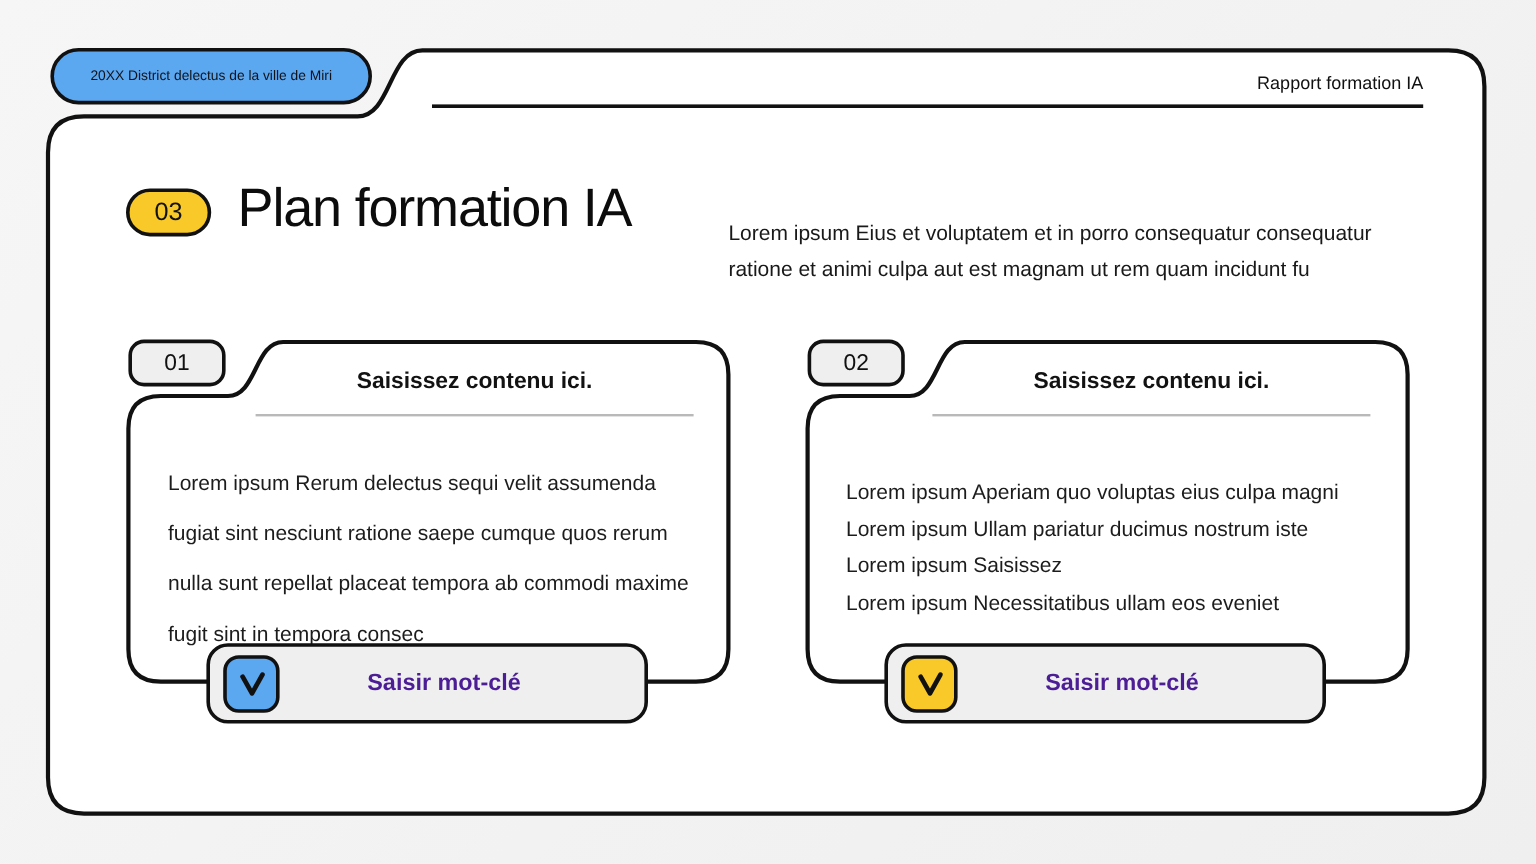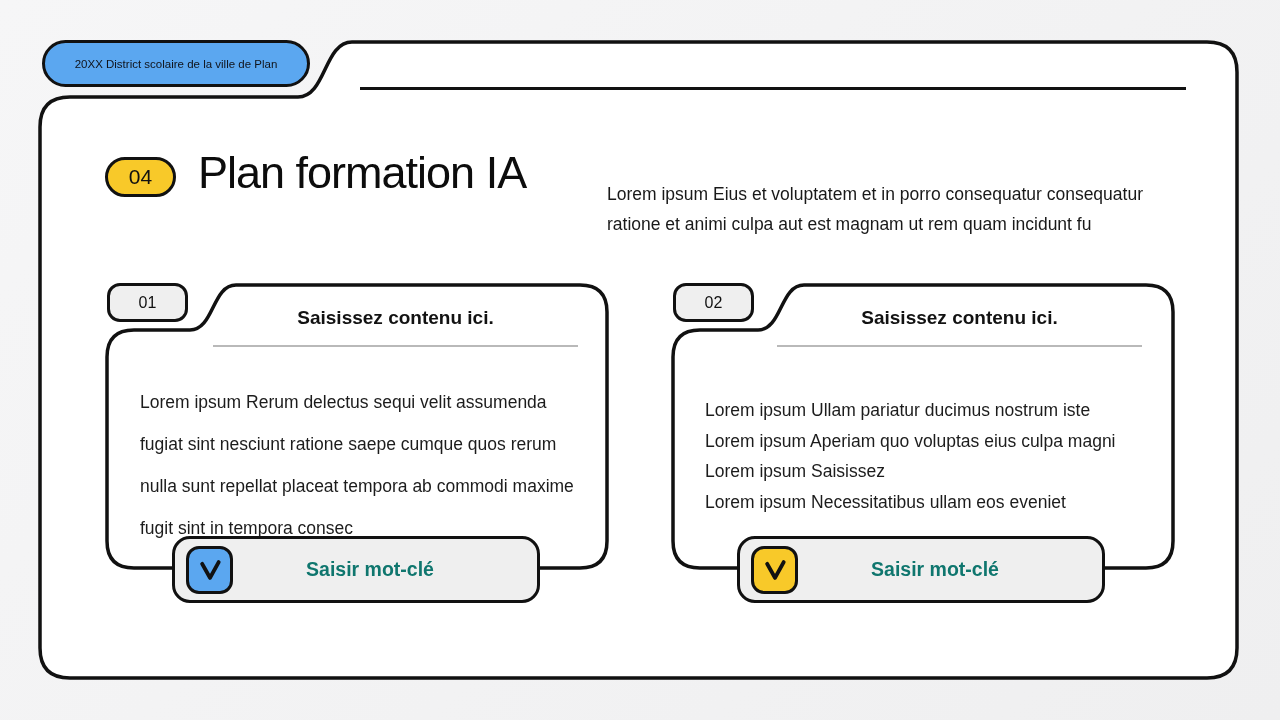--- a/index.html
+++ b/index.html
@@ -33,21 +33,21 @@
     display:flex;align-items:center;justify-content:center;
     font-size:21px;font-weight:500;color:#111;box-sizing:border-box;
   }
   .main-title{left:198px;top:147px;font-size:45px;font-weight:400;letter-spacing:-1px;color:#0c0c0c;}
   .intro{left:607px;top:153px;width:572px;font-size:17.5px;line-height:29.5px;color:#191919;margin-top:27px;}
 
   
   .tab-num{
     width:81px;height:39px;background:#efefef;border:3.5px solid #111;border-radius:13px;
     display:flex;align-items:center;justify-content:center;
-    font-size:16px;color:#111;box-sizing:border-box;
+    font-size:19px;color:#111;box-sizing:border-box;
   }
   .tab-1{left:107px;top:283px;}
   .tab-2{left:673px;top:283px;align-items:center;}
   .card-header{width:365px;text-align:center;font-size:19px;font-weight:700;color:#121212;}
   .card-header-1{left:213px;top:307px;}
   .card-header-2{left:777px;top:307px;}
   .card-underline{width:365px;height:2px;background:#b9b9b9;}
   .card-underline-1{left:213px;top:345px;}
   .card-underline-2{left:777px;top:345px;}
   .card-body-1{left:140px;top:381px;width:448px;font-size:17.5px;line-height:42px;color:#1c1c1c;}
@@ -60,41 +60,42 @@
     padding:0 30px 0 11px;cursor:pointer;
   }
   .keyword-btn-1{left:172px;top:536px;}
   .keyword-btn-2{left:737px;top:536px;}
   .checkbox{
     width:47px;height:48px;border:3.5px solid #111;border-radius:13px;
     box-sizing:border-box;flex:0 0 auto;
     display:flex;align-items:center;justify-content:center;
   }
   .checkbox svg{display:block;}
-  .btn-label{flex:1;text-align:center;font-size:19.5px;font-weight:700;color:#0f766e;}
+  .btn-label{flex:1;text-align:center;font-size:19.5px;font-weight:700;color:#4c1d95;}
 </style>
 </head>
 <body>
 
 <div class="stage">
 
   <svg class="shapes" viewBox="0 0 1280 720" aria-hidden="true">
     <path d="M 40,127 Q 40,97 70,97 L 298,97 C 326,97 324,42 352,42 L 1207,42 Q 1237,42 1237,72 L 1237,648 Q 1237,678 1207,678 L 70,678 Q 40,678 40,648 Z" fill="#ffffff" stroke="#111111" stroke-width="3.5"></path>
     <path d="M 107,357 Q 107,330 134,330 L 190,330 C 214,330 212,285 236,285 L 580,285 Q 607,285 607,312 L 607,541 Q 607,568 580,568 L 134,568 Q 107,568 107,541 Z" fill="#ffffff" stroke="#111111" stroke-width="3.5"></path>
     <path d="M 673,357 Q 673,330 700,330 L 758,330 C 782,330 780,285 804,285 L 1146,285 Q 1173,285 1173,312 L 1173,541 Q 1173,568 1146,568 L 700,568 Q 673,568 673,541 Z" fill="#ffffff" stroke="#111111" stroke-width="3.5"></path>
   </svg>
 
   <div class="abs badge-blue">
-    <span>20XX District scolaire de la ville de Plan</span>
+    <span>20XX District delectus de la ville de Miri</span>
   </div>
 
+  <div class="abs report-label">Rapport formation IA</div>
   <div class="abs report-underline"></div>
 
   <div class="abs num-badge">
-    <span>04</span>
+    <span>03</span>
   </div>
   <div class="abs main-title">Plan formation IA</div>
   <div class="abs intro">Lorem ipsum Eius et voluptatem et in porro consequatur consequatur ratione et animi culpa aut est magnam ut rem quam incidunt fu</div>
 
   <div class="abs tab-num tab-1">
     <span>01</span>
   </div>
   <div class="abs card-header card-header-1">Saisissez contenu ici.</div>
   <div class="abs card-underline card-underline-1"></div>
   <div class="abs card-body-1">Lorem ipsum Rerum delectus sequi velit assumenda fugiat sint nesciunt ratione saepe cumque quos rerum nulla sunt repellat placeat tempora ab commodi maxime fugit sint in tempora consec</div>
@@ -107,22 +108,22 @@
     </span>
     <span class="btn-label">Saisir mot-clé</span>
   </div>
 
   <div class="abs tab-num tab-2">
     <span>02</span>
   </div>
   <div class="abs card-header card-header-2">Saisissez contenu ici.</div>
   <div class="abs card-underline card-underline-2"></div>
   <div class="abs card-body-2">
+    <div>Lorem ipsum Aperiam quo voluptas eius culpa magni</div>
     <div>Lorem ipsum Ullam pariatur ducimus nostrum iste</div>
-    <div>Lorem ipsum Aperiam quo voluptas eius culpa magni</div>
     <div>Lorem ipsum Saisissez</div>
     <div>Lorem ipsum Necessitatibus ullam eos eveniet</div>
   </div>
 
   <div class="abs keyword-btn keyword-btn-2">
     <span class="checkbox" style="background-color: rgb(248, 201, 41);">
       <svg width="40" height="40" viewBox="0 0 46 46">
         <polyline points="14,16 23,32 33,14" fill="none" stroke="#111" stroke-width="4.5" stroke-linecap="round" stroke-linejoin="round"></polyline>
       </svg>
     </span>

